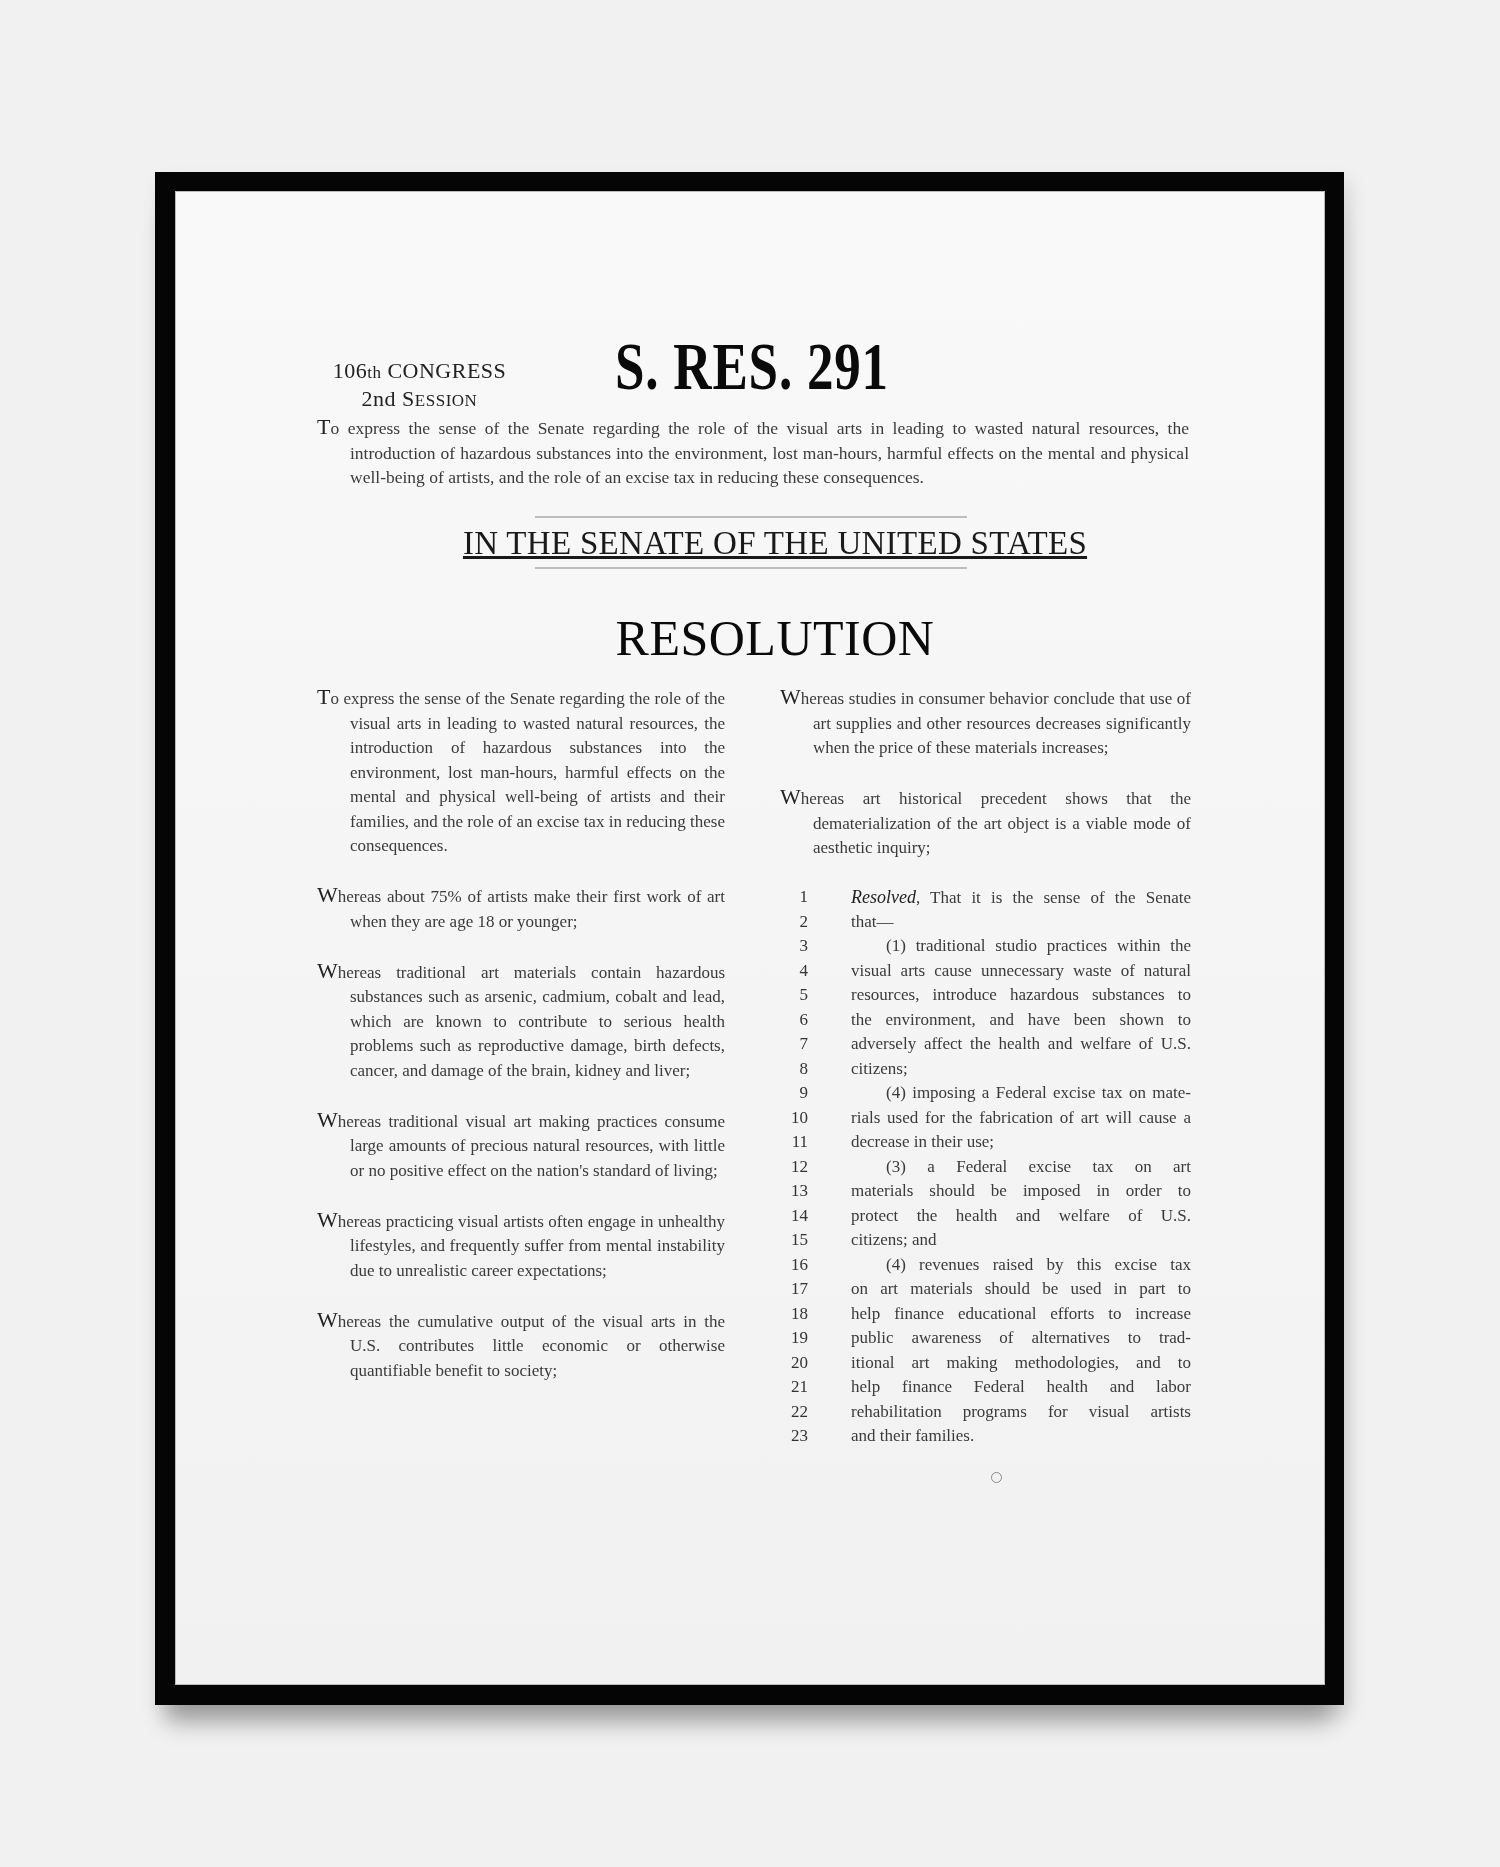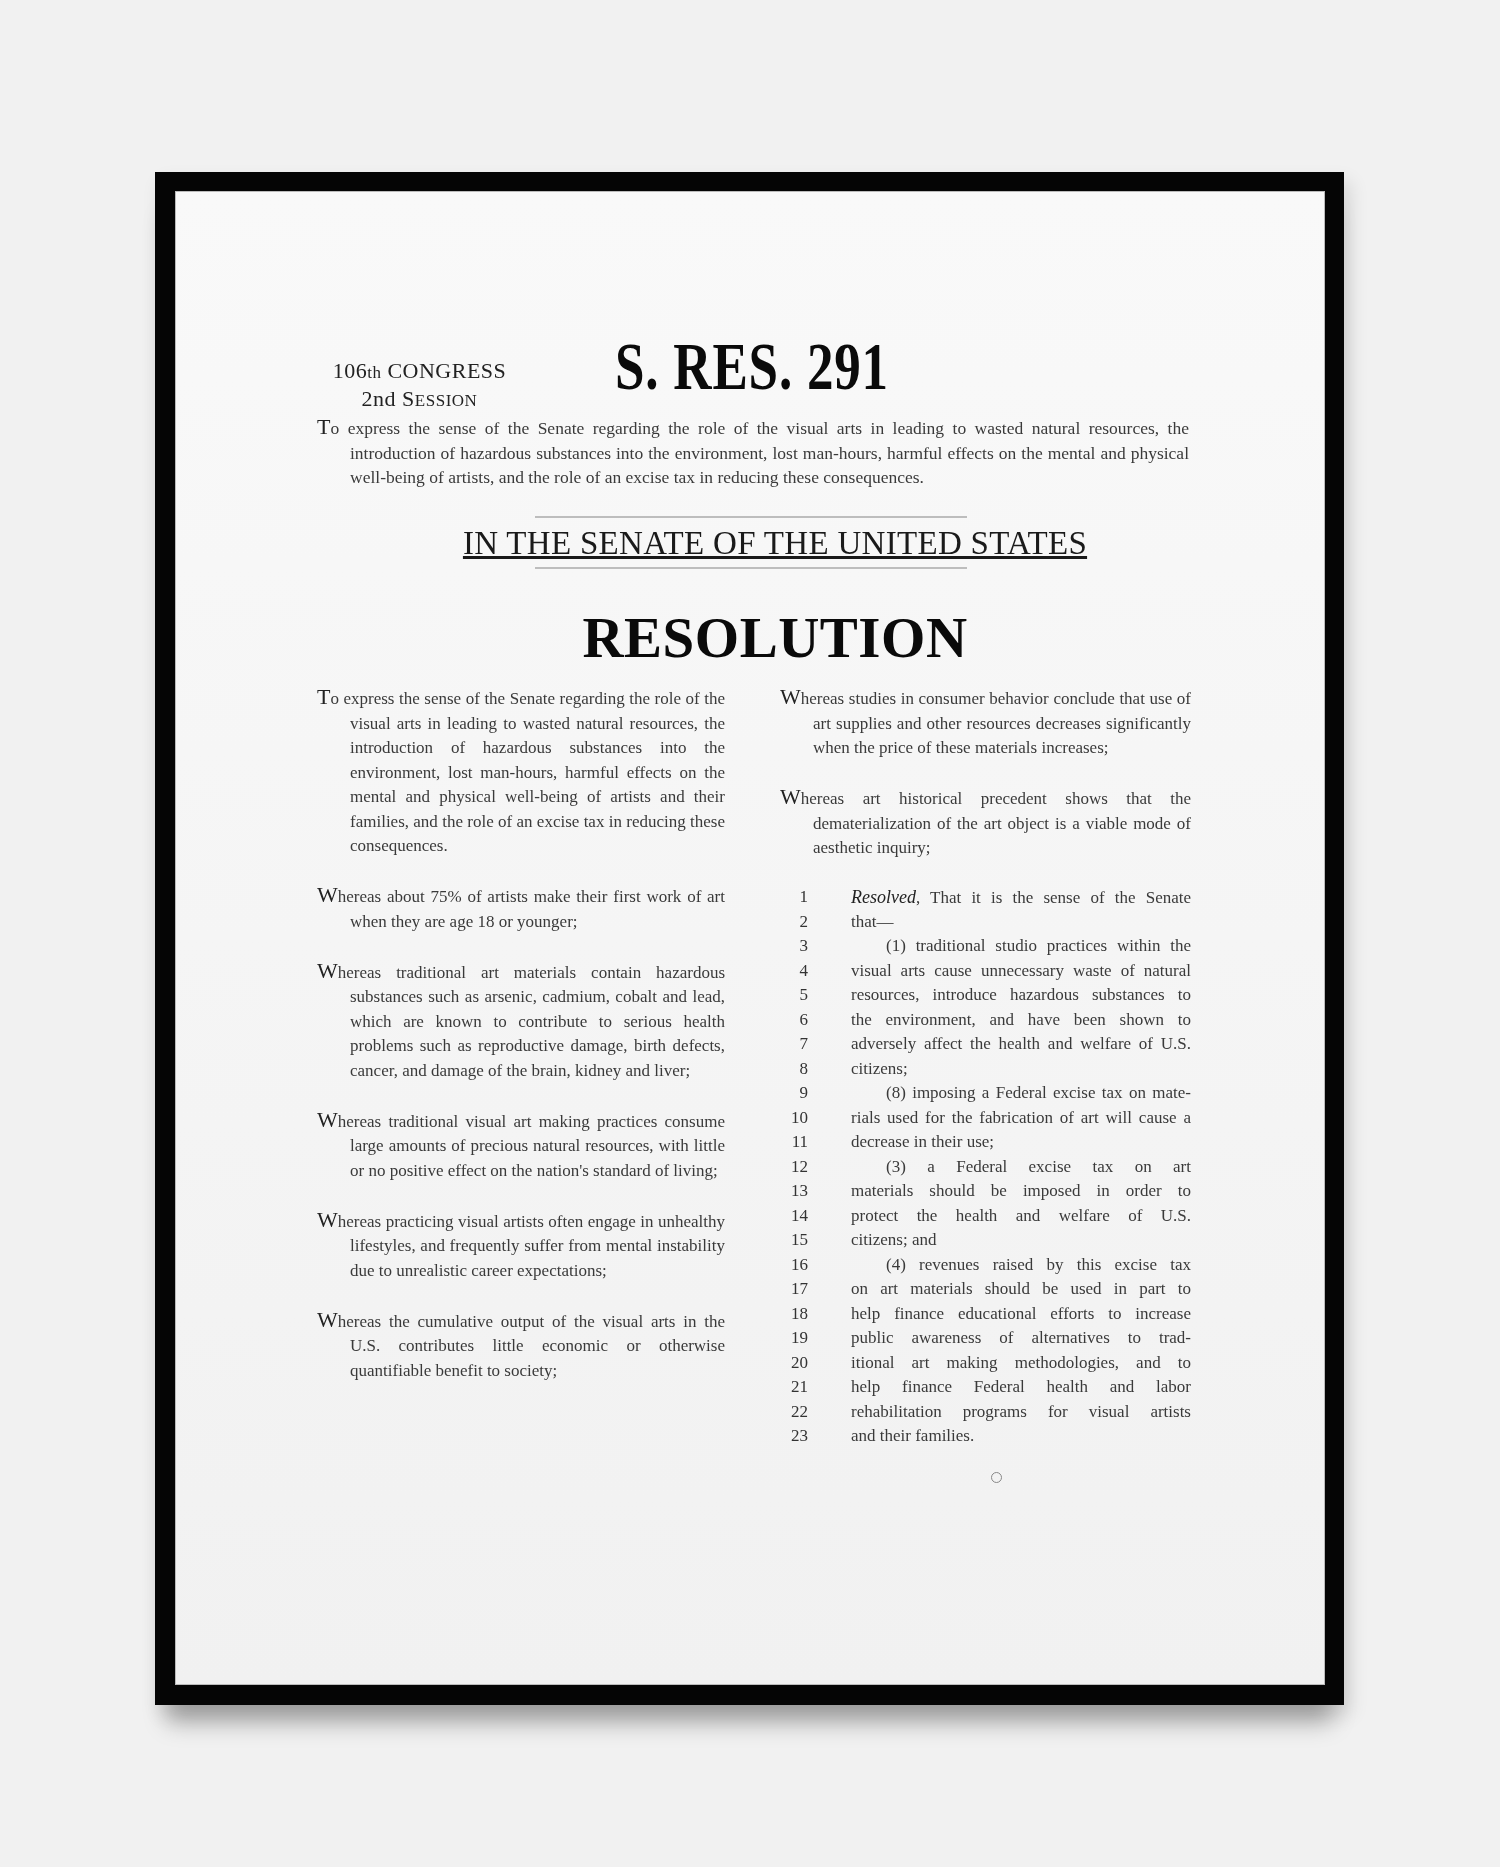--- a/index.html
+++ b/index.html
@@ -39,21 +39,21 @@
   }
   .rule { height:2px; background:#bdbdbd; }
   .senate {
     left:220px; top:332px; width:760px; text-align:center;
     font-family:"Liberation Serif",serif; font-size:33px; line-height:40px; color:#1a1a1a;
     letter-spacing:0.3px;
     text-decoration:underline;
   }
   .resolution {
     left:200px; top:418px; width:800px; text-align:center;
-    font-family:"Liberation Serif",serif; font-weight:bold; font-size:57px; line-height:58px;
+    font-family:"Liberation Serif",serif; font-weight:normal; font-size:50px; line-height:58px;
     color:#0a0a0a; letter-spacing:0.5px;
   }
   .col { font-family:"Liberation Serif",serif; font-size:17px; line-height:24.5px; color:#3a3a3a; }
   .col-left { left:142px; top:494px; width:408px; }
   .col-right { left:605px; top:494px; width:411px; }
   .para {
     text-align:justify; padding-left:33px; text-indent:-33px; margin:0 0 24.5px 0;
   }
   .cap { font-size:22px; color:#222; }
   .resolved { position:relative; }
@@ -137,21 +137,21 @@
           <div class="line">
     <span class="lnum">7</span>
     <span class="ltext">adversely affect the health and welfare of U.S.</span>
   </div>
           <div class="line">
     <span class="lnum">8</span>
     <span class="ltext last">citizens;</span>
   </div>
           <div class="line">
     <span class="lnum">9</span>
-    <span class="ltext indent">(8) imposing a Federal excise tax on mate-</span>
+    <span class="ltext indent">(4) imposing a Federal excise tax on mate-</span>
   </div>
           <div class="line">
     <span class="lnum">10</span>
     <span class="ltext">rials used for the fabrication of art will cause a</span>
   </div>
           <div class="line">
     <span class="lnum">11</span>
     <span class="ltext last">decrease in their use;</span>
   </div>
           <div class="line">

